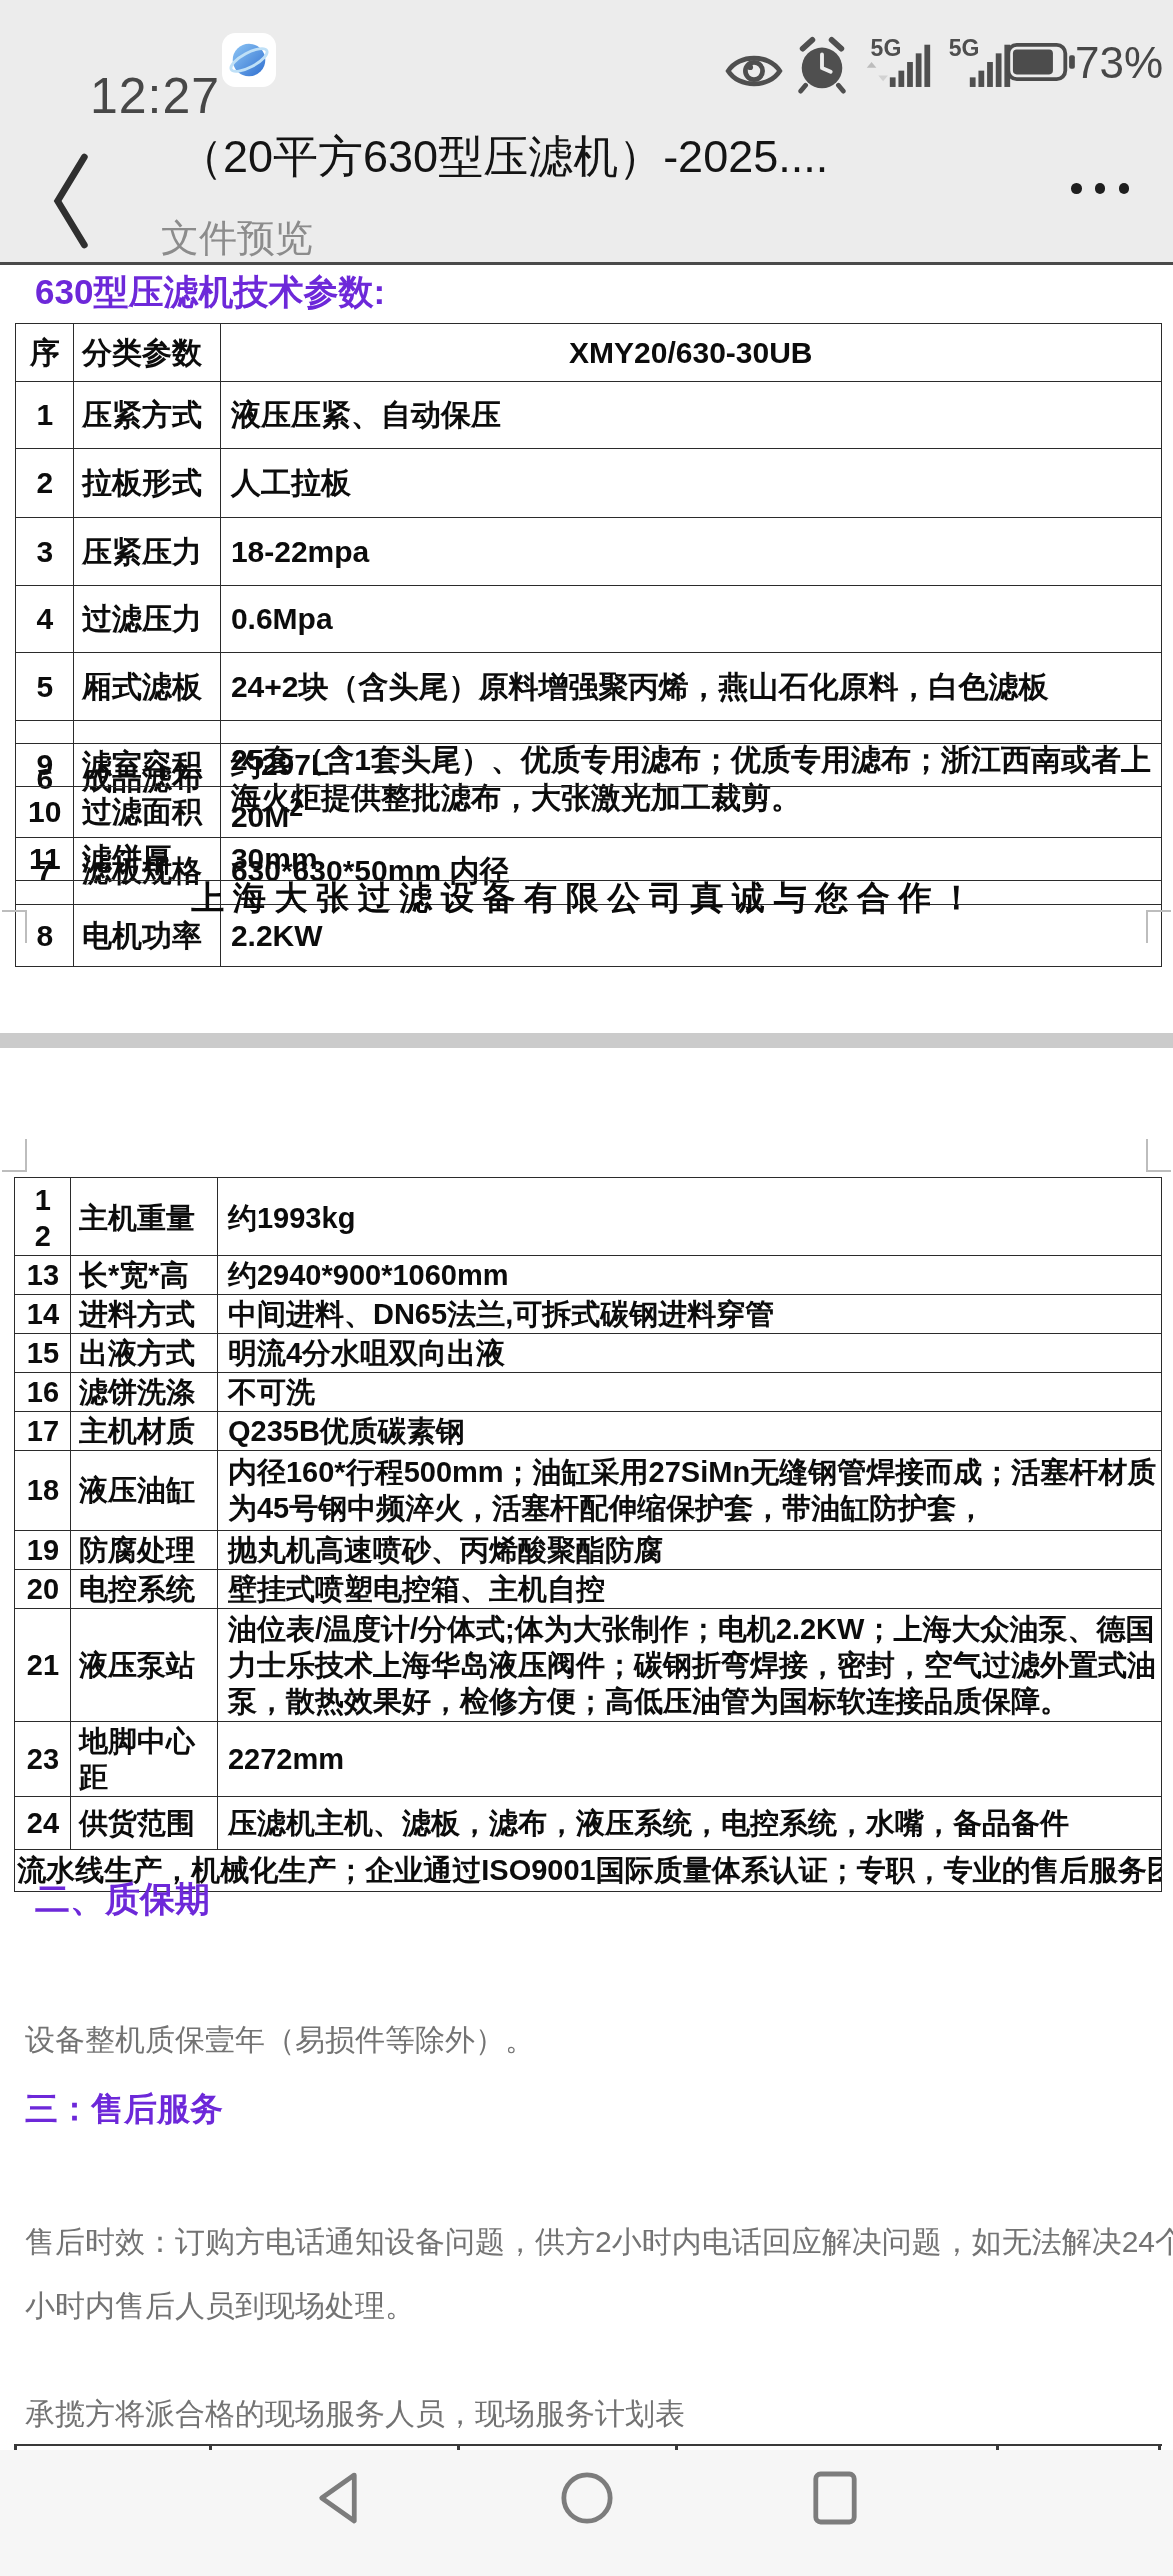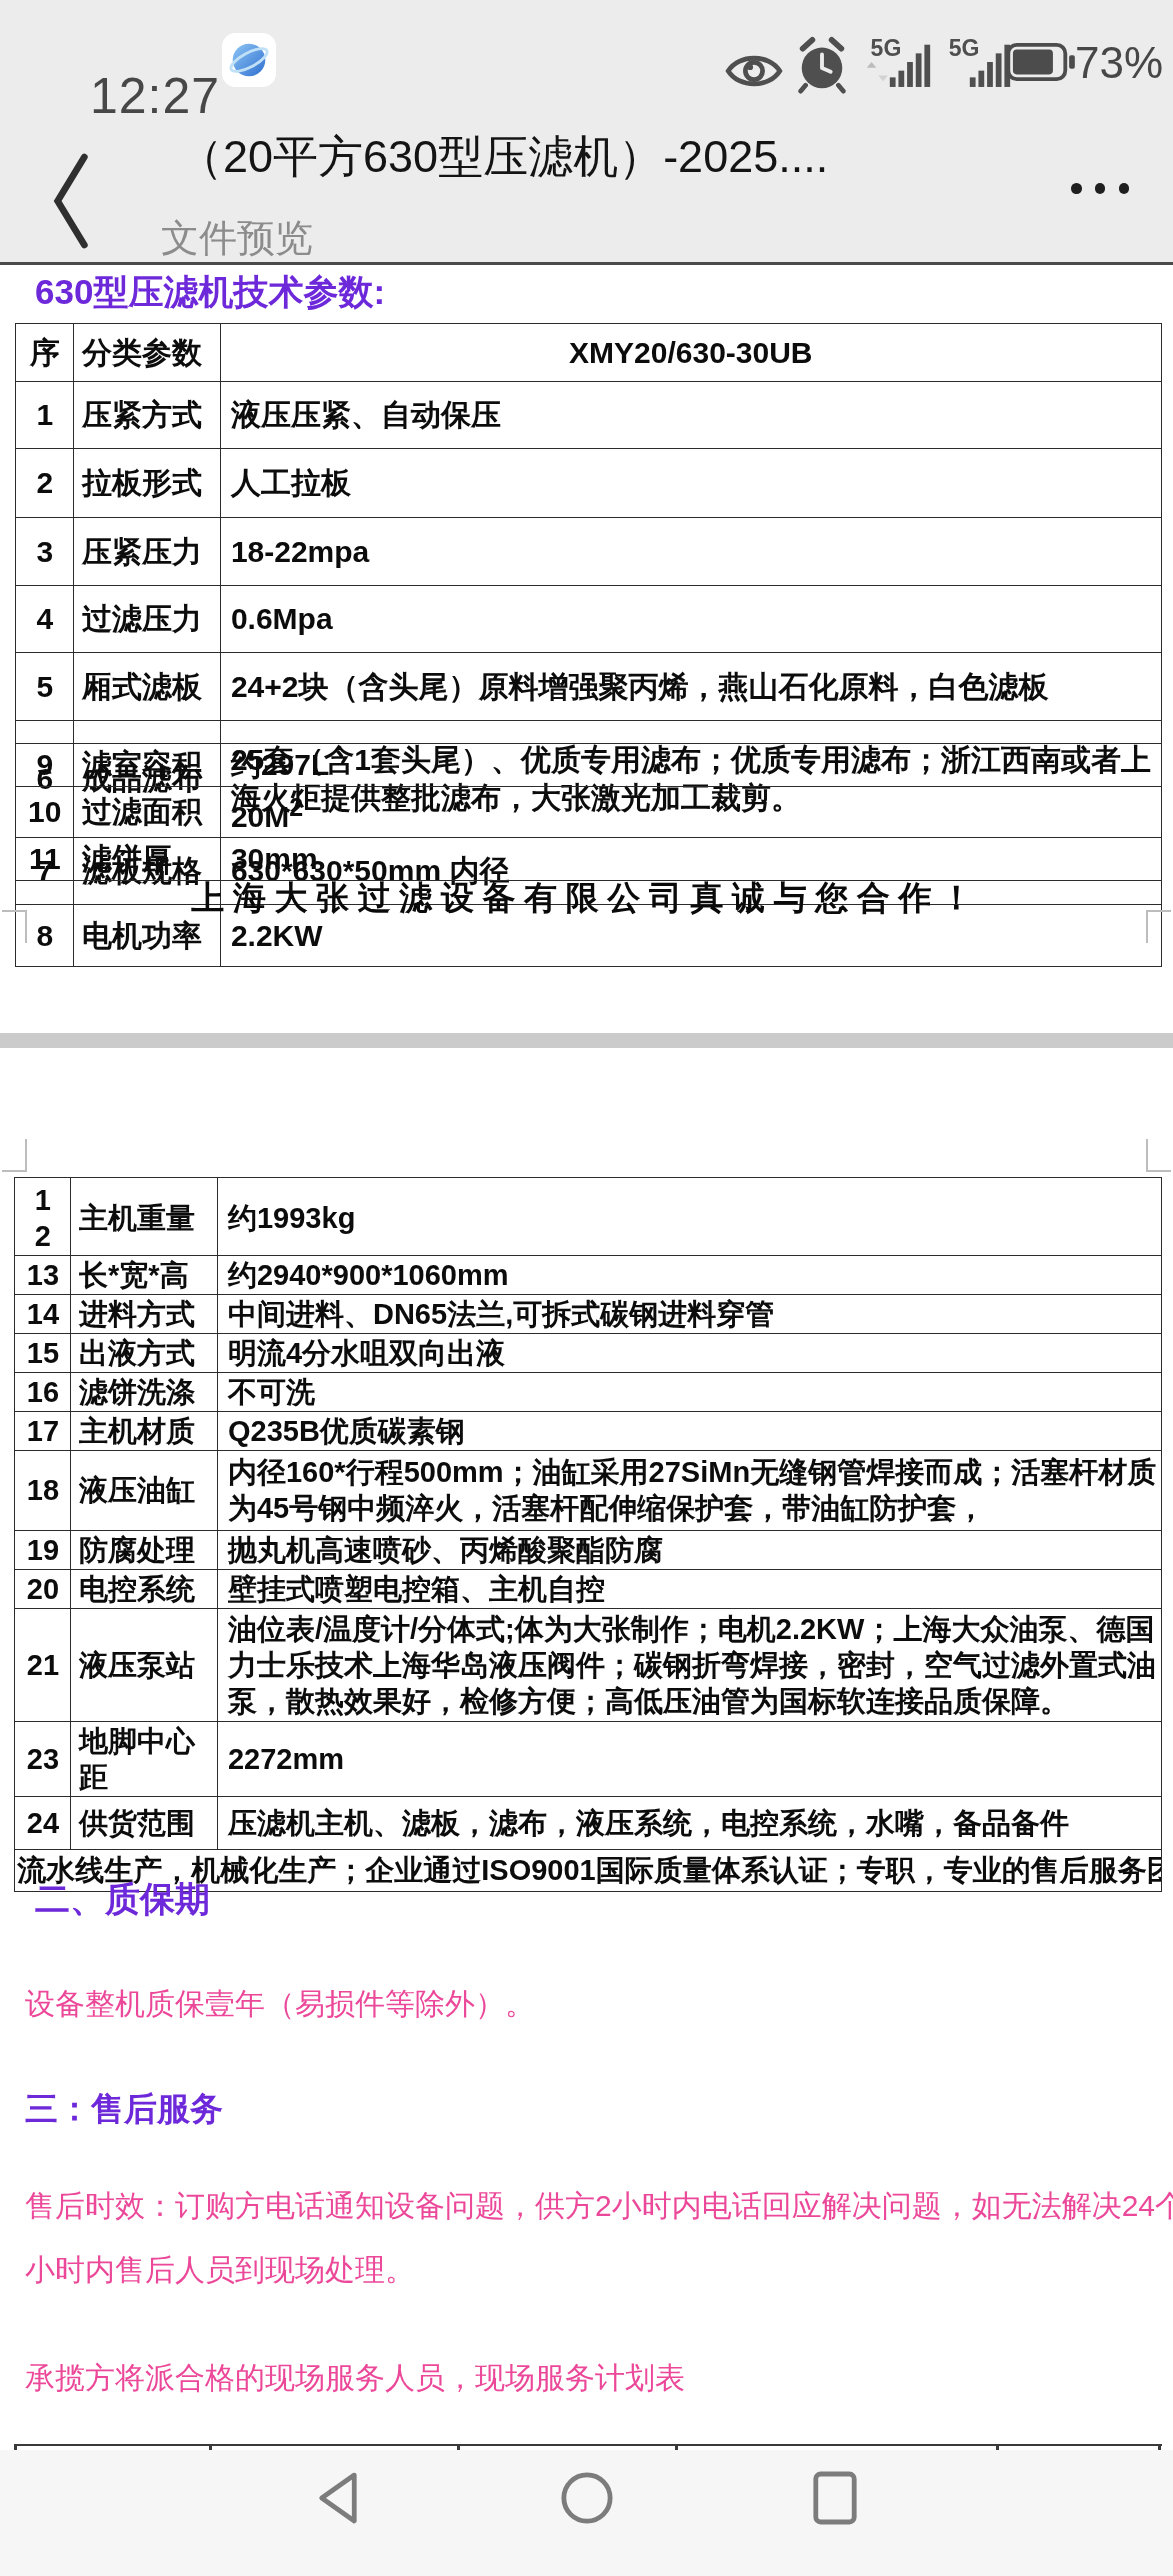--- a/index.html
+++ b/index.html
@@ -14,21 +14,21 @@
   .sb-ico{position:absolute;}
   .pct{position:absolute;left:1075px;top:38px;font-size:44px;color:#474747;}
   .backbtn{position:absolute;left:50px;top:151px;width:42px;height:100px;}
   .h-title{position:absolute;left:178px;top:127px;width:891px;font-size:45px;font-weight:400;color:#141414;
            white-space:nowrap;overflow:hidden;}
   .h-sub{position:absolute;left:161px;top:213px;font-size:38px;color:#8c8c8c;}
   .menu{position:absolute;left:1071px;top:174px;width:77px;height:29px;display:flex;gap:13.4px;align-items:center;}
   .menu i{width:10.5px;height:10.5px;border-radius:50%;background:#1f1f1f;display:block;}
   
   .sec-title{position:absolute;font-weight:700;color:#6d28d9;white-space:nowrap;}
-  .para{position:absolute;color:#ec4899;white-space:nowrap;}
+  .para{position:absolute;color:#737373;white-space:nowrap;margin-top:36px;}
   table.doc{position:absolute;border-collapse:collapse;table-layout:fixed;}
   table.doc td{border:1.9px solid #2b2b2b;font-weight:700;color:#0c0c0c;overflow:hidden;
                font-size:30px;line-height:38px;vertical-align:middle;box-sizing:border-box;}
   #t2 td{font-size:29px;line-height:36px;}
   td.c-no{text-align:center;}
   td.c-param{padding-left:7.7px;}
   td.c-val{padding-left:9.6px;}
   td.hdr-val{text-align:center;padding-left:0;}
   td.top-align{vertical-align:top;padding-top:3.8px;}
   td.pre{white-space:pre-line;}

